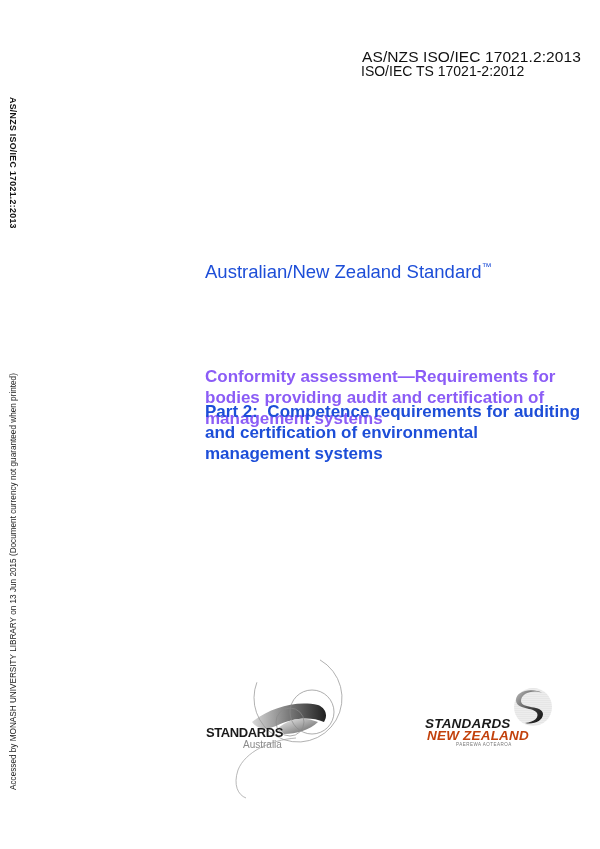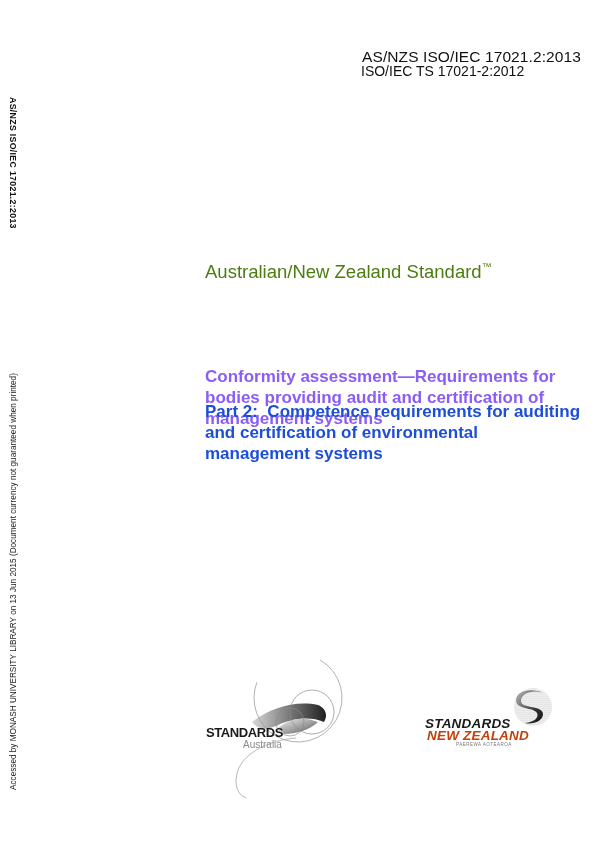--- a/index.html
+++ b/index.html
@@ -57,21 +57,21 @@
       font-size: 8.2px;
       color: #222;
     }
 
     
     .std-type {
       left: 205px;
       top: 257px;
       font-size: 18.5px;
       line-height: 22px;
-      color: #4d7c0f;
+      color: #1d4ed8;
       white-space: nowrap;
     }
     .std-type sup {
       font-size: 10px;
       position: relative;
       top: -1px;
     }
     .title-main {
       left: 205px;
       top: 322px;

